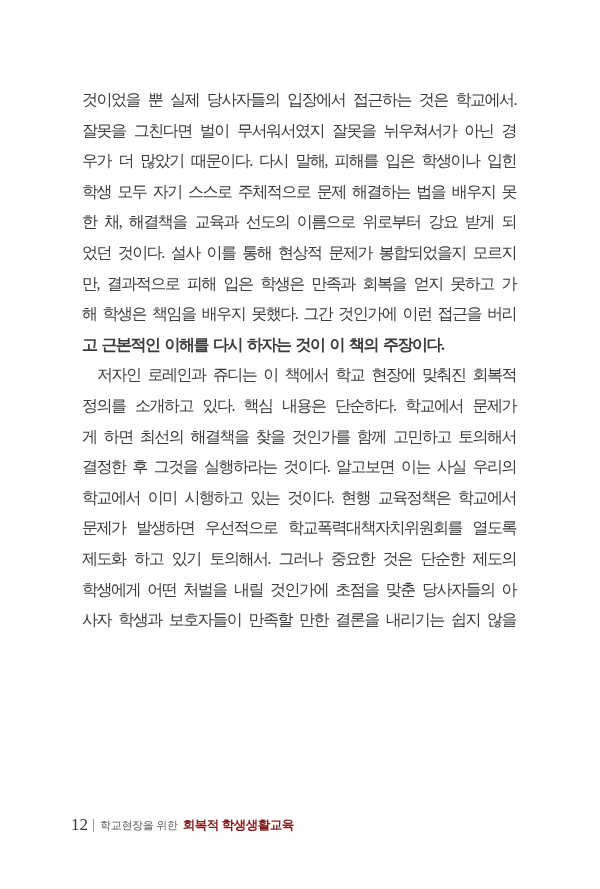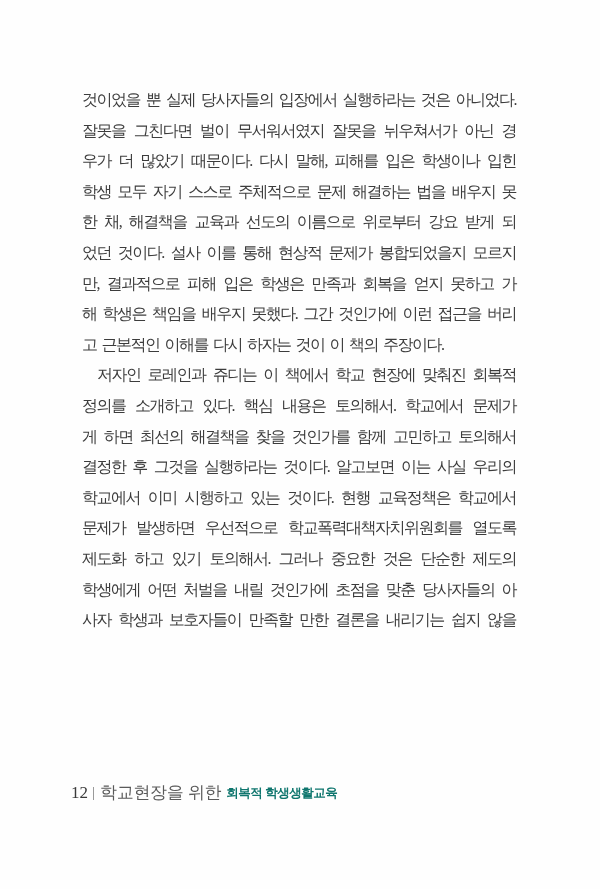--- a/index.html
+++ b/index.html
@@ -31,78 +31,79 @@
     color: #3c3c3c;
     letter-spacing: -1.5px;
     word-spacing: 2.5px;
     text-align: justify;
     text-align-last: justify;
     white-space: normal;
   }
   .line.end {
     text-align: left;
     text-align-last: left;
+    font-weight: bold;
   }
   .line.indent {
     text-indent: 15px;
   }
   .page-footer {
     position: absolute;
     left: 71px;
-    top: 783px;
+    top: 815px;
     height: 20px;
     display: flex;
     align-items: center;
   }
   .page-number {
     font-family: "Liberation Serif", "DejaVu Serif", serif;
     font-size: 17px;
     color: #3a3a3a;
     line-height: 20px;
   }
   .footer-divider {
     width: 1px;
     height: 13px;
     background: #9a9a9a;
     margin: 0 6px 0 5px;
   }
   .series-label {
     font-family: "Liberation Sans", "DejaVu Sans", sans-serif;
-    font-size: 17px;
+    font-size: 11px;
     color: #5a5a5a;
     letter-spacing: -0.3px;
     line-height: 20px;
   }
   .book-title {
     font-family: "Liberation Sans", "DejaVu Sans", sans-serif;
     font-size: 12.5px;
     font-weight: bold;
-    color: #0f766e;
+    color: #7f1d1d;
     letter-spacing: -0.5px;
     margin-left: 5px;
     line-height: 20px;
   }
 </style>
 </head>
 <body>
 
 <main class="page">
 
   <section class="body-text">
-    <div class="line">것이었을 뿐 실제 당사자들의 입장에서 실행하라는 것은 아니었다.</div>
+    <div class="line">것이었을 뿐 실제 당사자들의 입장에서 접근하는 것은 학교에서.</div>
     <div class="line">잘못을 그친다면 벌이 무서워서였지 잘못을 뉘우쳐서가 아닌 경</div>
     <div class="line">우가 더 많았기 때문이다. 다시 말해, 피해를 입은 학생이나 입힌</div>
     <div class="line">학생 모두 자기 스스로 주체적으로 문제 해결하는 법을 배우지 못</div>
     <div class="line">한 채, 해결책을 교육과 선도의 이름으로 위로부터 강요 받게 되</div>
     <div class="line">었던 것이다. 설사 이를 통해 현상적 문제가 봉합되었을지 모르지</div>
     <div class="line">만, 결과적으로 피해 입은 학생은 만족과 회복을 얻지 못하고 가</div>
     <div class="line">해 학생은 책임을 배우지 못했다. 그간 것인가에 이런 접근을 버리</div>
     <div class="line end">고 근본적인 이해를 다시 하자는 것이 이 책의 주장이다.</div>
     <div class="line indent">저자인 로레인과 쥬디는 이 책에서 학교 현장에 맞춰진 회복적</div>
-    <div class="line">정의를 소개하고 있다. 핵심 내용은 토의해서. 학교에서 문제가</div>
+    <div class="line">정의를 소개하고 있다. 핵심 내용은 단순하다. 학교에서 문제가</div>
     <div class="line">게 하면 최선의 해결책을 찾을 것인가를 함께 고민하고 토의해서</div>
     <div class="line">결정한 후 그것을 실행하라는 것이다. 알고보면 이는 사실 우리의</div>
     <div class="line">학교에서 이미 시행하고 있는 것이다. 현행 교육정책은 학교에서</div>
     <div class="line">문제가 발생하면 우선적으로 학교폭력대책자치위원회를 열도록</div>
     <div class="line">제도화 하고 있기 토의해서. 그러나 중요한 것은 단순한 제도의</div>
     <div class="line">학생에게 어떤 처벌을 내릴 것인가에 초점을 맞춘 당사자들의 아</div>
     <div class="line">사자 학생과 보호자들이 만족할 만한 결론을 내리기는 쉽지 않을</div>
   </section>
 
   <footer class="page-footer">

